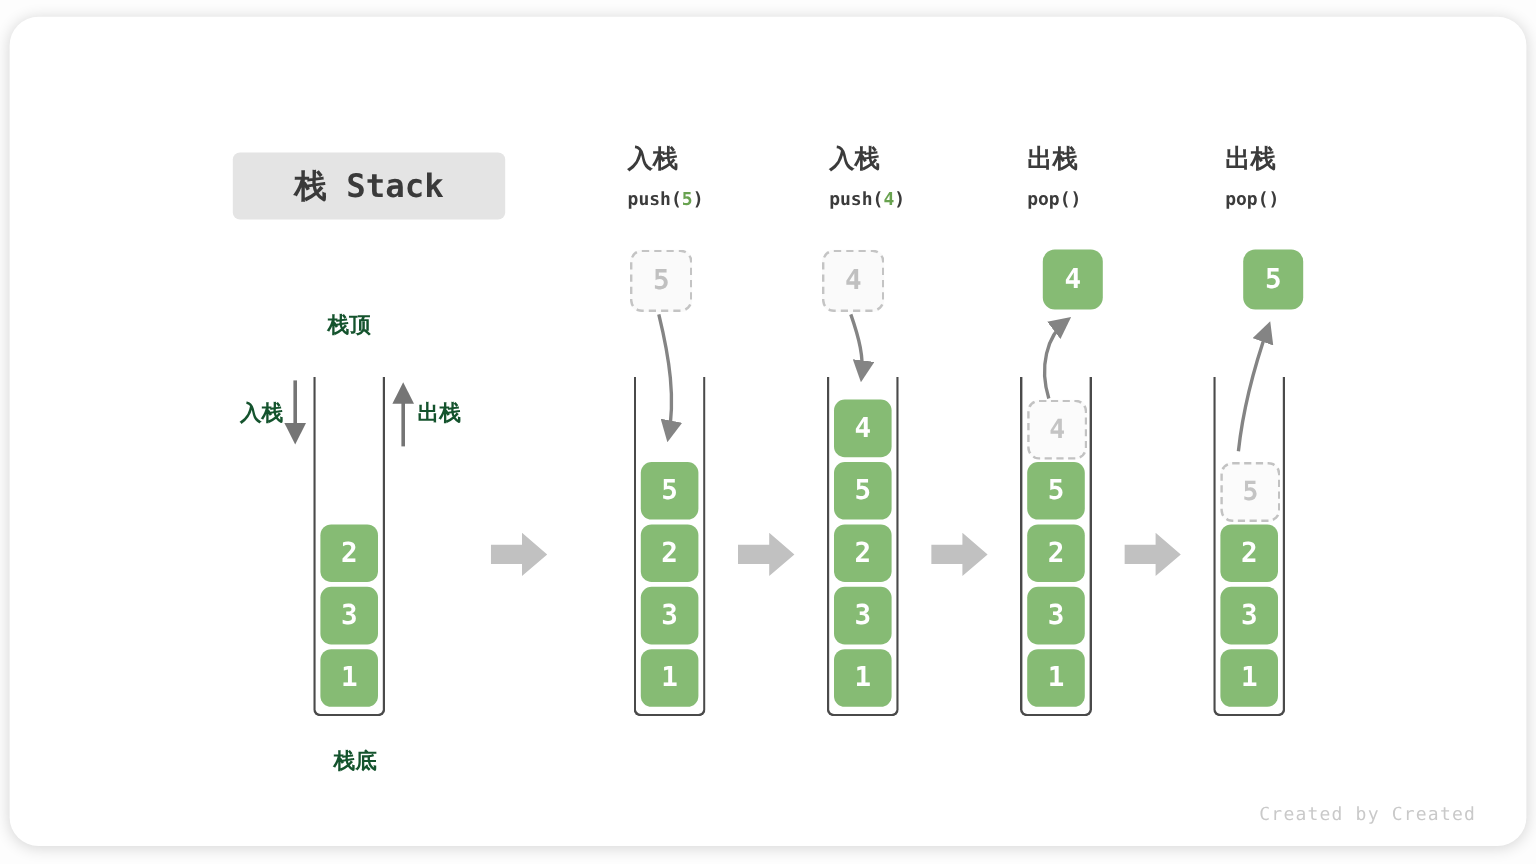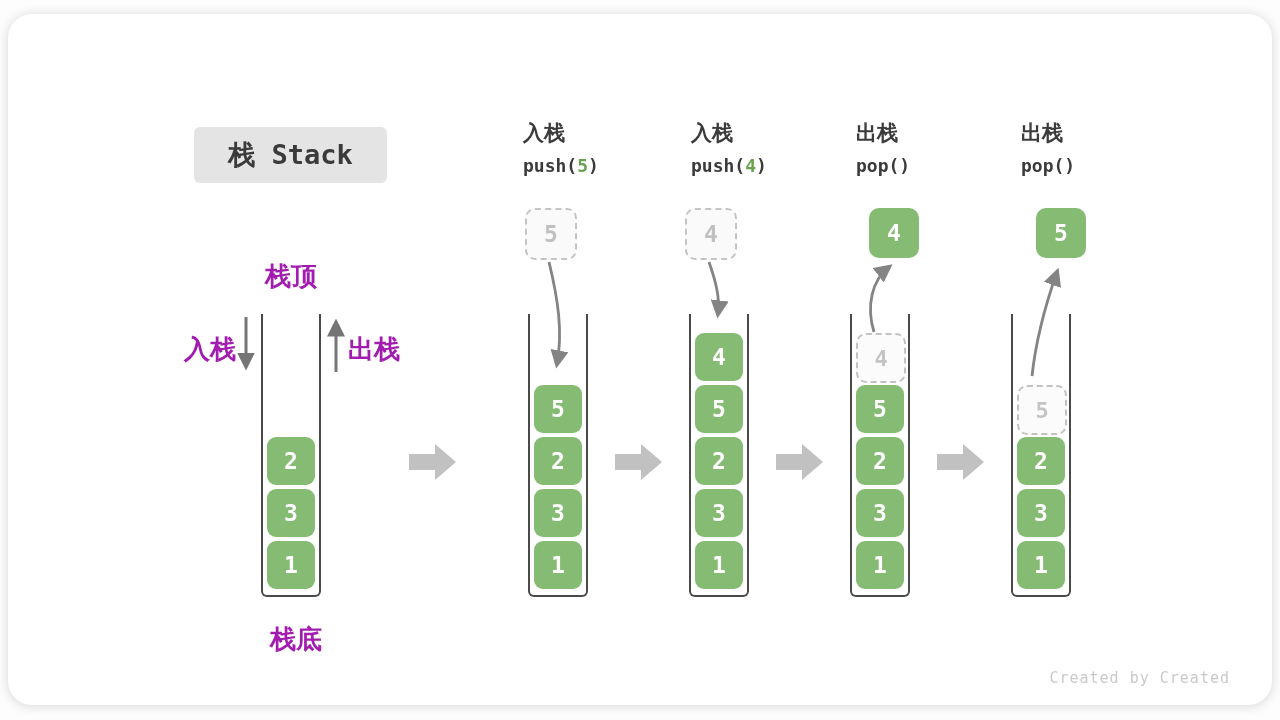--- a/index.html
+++ b/index.html
@@ -1,26 +1,26 @@
 <!DOCTYPE html>
 <html><head>
 <meta charset="utf-8">
 <style>
   html,body{margin:0;padding:0;background:#f5f5f5;}
   .canvas{position:relative;width:1280px;height:720px;background:#fdfdfd;overflow:hidden;
           font-family:"Liberation Sans", sans-serif;}
   .card{position:absolute;left:8px;top:14px;right:8px;bottom:15px;background:#ffffff;
         border-radius:24px;box-shadow:0 1px 12px rgba(0,0,0,0.16);}
-  .title-badge{position:absolute;left:186px;top:113px;width:193px;height:56px;background:#e4e4e4;
+  .title-badge{position:absolute;left:186px;top:113px;width:227px;height:56px;background:#e4e4e4;
         border-radius:6px;display:flex;align-items:center;justify-content:center;
         font-family:"DejaVu Sans Mono", monospace;font-weight:bold;font-size:27px;color:#3a3a3a;}
-  .side-label{position:absolute;font-size:26px;font-weight:bold;color:#a21caf;white-space:nowrap;}
+  .side-label{position:absolute;font-size:18px;font-weight:bold;color:#14532d;white-space:nowrap;}
   .op-label{position:absolute;top:104px;}
   .op-title{display:block;font-size:21px;font-weight:600;color:#3b3b3b;line-height:30px;}
-  .op-code{display:block;font-family:"DejaVu Sans Mono", monospace;font-size:18px;font-weight:600;
+  .op-code{display:block;font-family:"DejaVu Sans Mono", monospace;font-size:15px;font-weight:600;
            color:#3b3b3b;line-height:36px;white-space:pre;}
   .op-arg{color:#68a24f;}
   .stack-walls{position:absolute;width:56px;height:281px;border-left:2px solid #4a4a4a;
            border-right:2px solid #4a4a4a;border-bottom:2px solid #4a4a4a;
            border-radius:0 0 6px 6px;background:#ffffff;}
   .cell{position:absolute;width:48px;height:48px;border-radius:9px;background:#86bb74;
         display:flex;align-items:center;justify-content:center;color:#ffffff;
         font-family:"DejaVu Sans Mono", monospace;font-weight:bold;font-size:23px;}
   .cell.ghost{background:#fbfbfb;border:2px dashed #c2c2c2;color:#c4c4c4;width:46px;height:46px;
         border-radius:10px;font-size:22px;}
@@ -37,21 +37,21 @@
 <body>
 
 <div class="canvas">
   <div class="card">
 
     <div class="title-badge">
       <span>栈 Stack</span>
     </div>
 
     <div class="side-label" style="left:253px;top:245px;width:60px;text-align:center;">栈顶</div>
-    <div class="side-label" style="left:258px;top:608px;width:60px;text-align:center;">栈底</div>
+    <div class="side-label" style="left:270px;top:608px;width:60px;">栈底</div>
     <div class="side-label" style="left:160px;top:318px;width:68px;text-align:right;">入栈</div>
     <div class="side-label" style="left:340px;top:318px;width:68px;text-align:left;">出栈</div>
 
     <div id="columns">
         <div class="stack-walls" style="left: 253px; top: 300px;"></div>
         <div class="cell" style="left: 259px; top: 423px;">
           <span>2</span>
         </div>
         <div class="cell" style="left: 259px; top: 475px;">
           <span>3</span>

